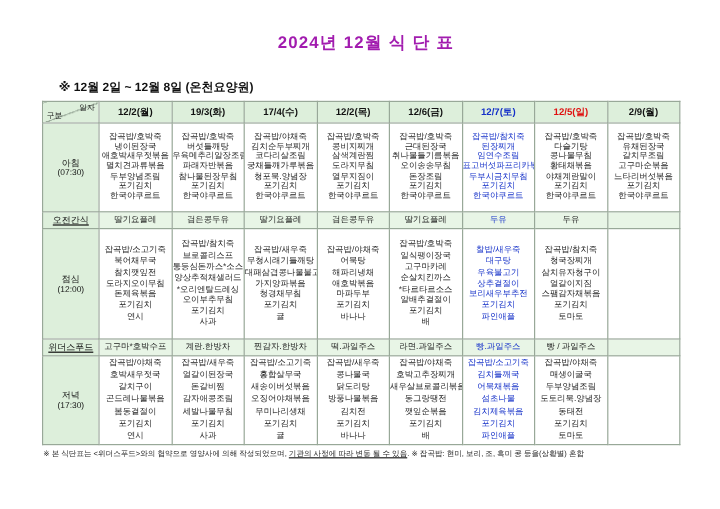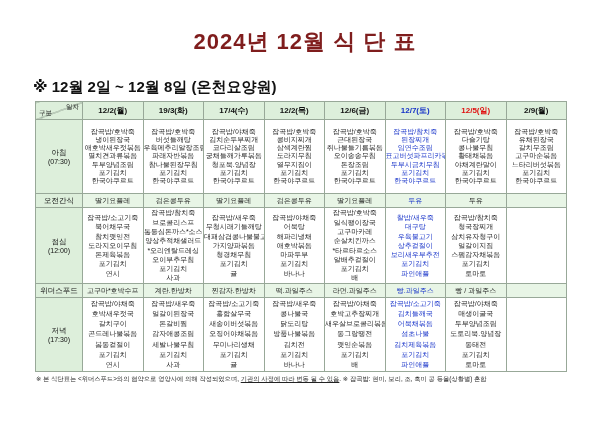--- a/index.html
+++ b/index.html
@@ -2,25 +2,25 @@
 <html><head>
 <meta charset="utf-8">
 <style>
   html,body{margin:0;padding:0;}
   body{
     width:600px;height:424px;background:#ffffff;
     font-family:"Liberation Sans","DejaVu Sans",sans-serif;
     color:#1a1a1a;position:relative;overflow:hidden;
   }
   .page-title{
-    text-align:center;margin-top:27px;font-size:22px;font-weight:bold;
-    letter-spacing:1px;color:#7f1d1d;padding-left:10px;
+    text-align:center;margin-top:27px;font-size:14px;font-weight:bold;
+    letter-spacing:1px;color:#a21caf;padding-left:10px;
   }
   .subtitle{
-    margin:21px 0 4px 33px;font-size:15px;font-weight:bold;color:#111;
+    margin:21px 0 4px 49px;font-size:10px;font-weight:bold;color:#111;
   }
   table.menu{
     margin-left:35px;border-collapse:collapse;table-layout:fixed;width:532px;
     border:1.5px solid #5f7a5f;
   }
   table.menu th,table.menu td{
     border:1px solid #98a898;padding:0;text-align:center;vertical-align:middle;
     overflow:hidden;
     margin-top:40px;
   }
@@ -37,26 +37,26 @@
     font-weight:normal;
   }
   th.corner .c-top{position:absolute;top:1px;right:3px;font-size:6.5px;}
   th.corner .c-bottom{position:absolute;bottom:1px;left:3px;font-size:6.5px;}
   th.date{background:#ddefdb;font-size:8px;font-weight:bold;color:#111;}
   th.date.saturday{color:#1430c8;}
   th.date.sunday{color:#e01010;}
   th.rowlabel{background:#ddefdb;font-weight:normal;font-size:7.5px;color:#111;}
   th.rowlabel .sub{font-size:7px;}
   tbody tr.snack td{background:#e8f5e6;}
-  tbody tr.snack th.rowlabel{background:#ddefdb;}
+  tbody tr.snack th.rowlabel{background:#ddefdb;text-decoration:underline;}
   tbody td{background:#ffffff;font-size:7px;color:#1c1c1c;}
   tbody td.sat{color:#1430c8;}
   tbody tr:nth-child(1){height:74px;}
   tbody tr:nth-child(2){height:14px;}
-  tbody tr:nth-child(3){height:76px;}
+  tbody tr:nth-child(3){height:92px;}
   tbody tr:nth-child(4){height:14px;}
   tbody tr:nth-child(5){height:74px;}
   .lines{display:flex;flex-direction:column;justify-content:center;height:100%;}
   tbody tr:nth-child(1) .line{line-height:8.1px;}
   tbody tr:nth-child(3) .line{line-height:9.3px;}
   tbody tr:nth-child(5) .line{line-height:10.2px;}
   tbody tr.snack .line{line-height:12px;}
   .line{white-space:nowrap;}
   .footer{
     margin:3px 0 0 36px;font-size:6.3px;color:#222;white-space:nowrap;

